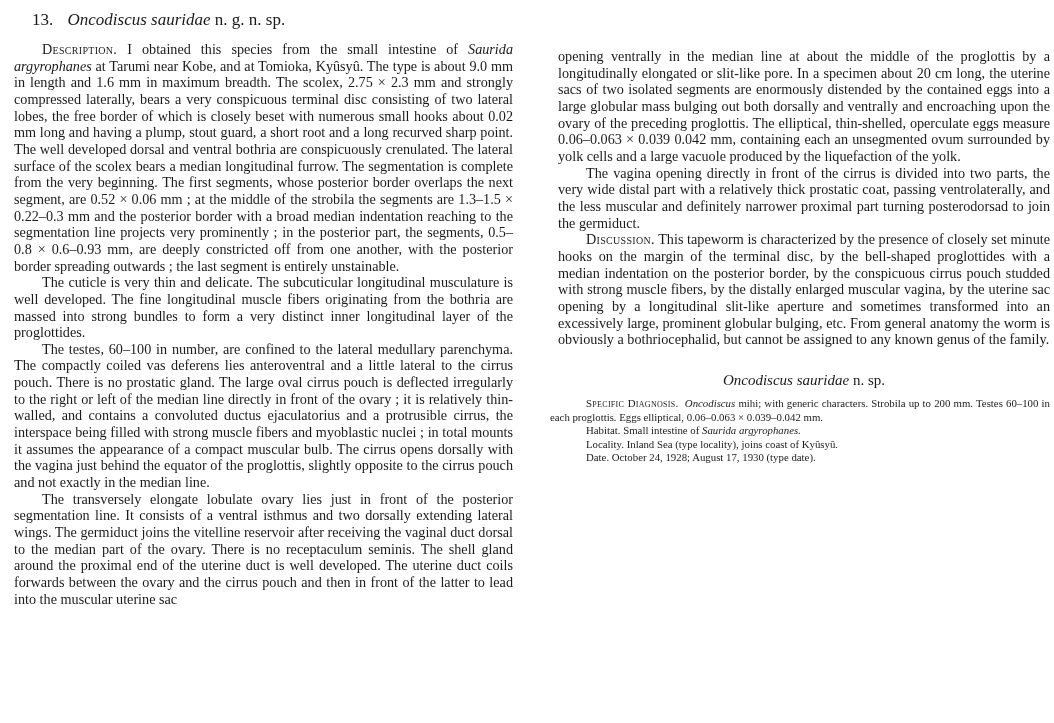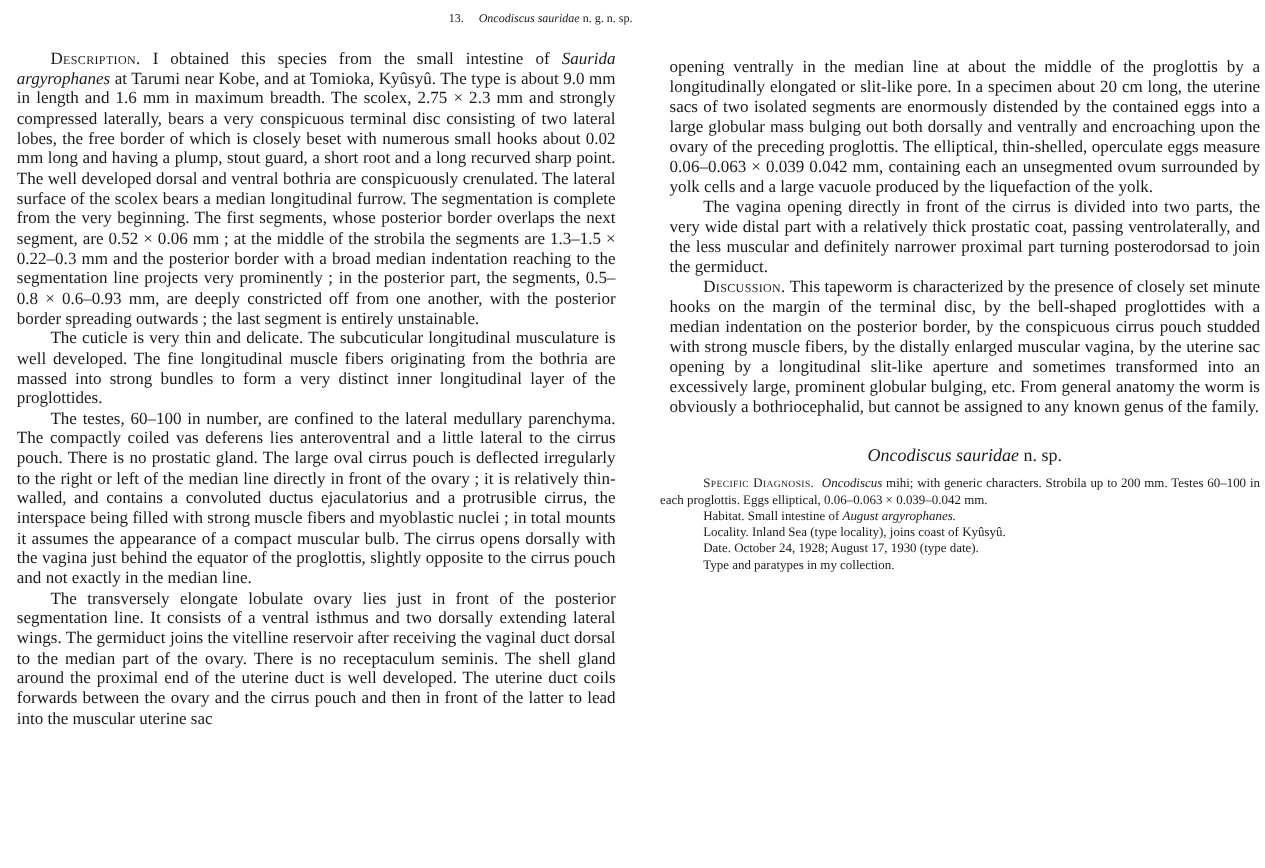--- a/index.html
+++ b/index.html
@@ -1,22 +1,22 @@
 <!DOCTYPE html>
 <html><head>
 <meta charset="utf-8">
 <style>
   html, body { margin: 0; padding: 0; background: #ffffff; }
   body { width: 1054px; height: 723px; position: relative; overflow: hidden;
          font-family: "Liberation Serif", "DejaVu Serif", serif; color: #1a1a1a; }
   .col { position: absolute; font-size: 14.2px; line-height: 16.65px; text-align: justify; }
   .col-left { left: 14px; top: 41px; width: 499px; }
   .col-right { left: 558px; top: 48px; width: 492px; }
-  .heading { position: absolute; left: 0; top: 10px; width: 527px; text-align: right;
-             font-size: 10px; }
+  .heading { position: absolute; left: 0; top: 10px; width: 527px; text-align: left;
+             font-size: 17px; padding-left: 32px; }
   .heading .num { margin-right: 10px; }
   p { margin: 0; text-indent: 28px; }
   p.cont { text-indent: 0; }
   .sc { font-variant: small-caps; letter-spacing: 0.3px; }
   i { font-style: italic; }
   .subheading { text-align: center; font-size: 15px; margin-top: 24px; margin-bottom: 9px; text-indent: 0; }
   .diag { font-size: 10.8px; line-height: 13.4px; text-align: left; }
   .diag p { text-indent: 28px; }
   .diag .wide { text-align: justify; margin-left: -8px; text-indent: 36px; }
   .diag .item { padding-left: 28px; text-indent: 0; }
@@ -39,18 +39,17 @@
 
 <div class="col col-right">
   <p class="cont">opening ventrally in the median line at about the middle of the proglottis by a longitudinally elongated or slit-like pore. In a specimen about 20 cm long, the uterine sacs of two isolated segments are enormously distended by the contained eggs into a large globular mass bulging out both dorsally and ventrally and encroaching upon the ovary of the preceding proglottis. The elliptical, thin-shelled, operculate eggs measure 0.06–0.063 × 0.039 0.042 mm, containing each an unsegmented ovum surrounded by yolk cells and a large vacuole produced by the liquefaction of the yolk.</p>
   <p>The vagina opening directly in front of the cirrus is divided into two parts, the very wide distal part with a relatively thick prostatic coat, passing ventrolaterally, and the less muscular and definitely narrower proximal part turning posterodorsad to join the germiduct.</p>
   <p><span class="sc">Discussion.</span><span> This tapeworm is characterized by the presence of closely set minute hooks on the margin of the terminal disc, by the bell-shaped proglottides with a median indentation on the posterior border, by the conspicuous cirrus pouch studded with strong muscle fibers, by the distally enlarged muscular vagina, by the uterine sac opening by a longitudinal slit-like aperture and sometimes transformed into an excessively large, prominent globular bulging, etc. From general anatomy the worm is obviously a bothriocephalid, but cannot be assigned to any known genus of the family.</span></p>
 
   <p class="subheading"><i>Oncodiscus sauridae</i> <span>n. sp.</span></p>
 
   <div class="diag">
     <p class="wide"><span class="sc">Specific Diagnosis.</span>&nbsp; <i>Oncodiscus</i><span> mihi; with generic characters. Strobila up to 200 mm. Testes 60–100 in each proglottis. Eggs elliptical, 0.06–0.063 × 0.039–0.042 mm.</span></p>
-    <p class="item"><span>Habitat.</span><span> Small intestine of </span><i>August argyrophanes.</i></p>
+    <p class="item"><span>Habitat.</span><span> Small intestine of </span><i>Saurida argyrophanes.</i></p>
     <p class="item">Locality.  Inland Sea (type locality), joins coast of Kyûsyû.</p>
     <p class="item">Date.  October 24, 1928; August 17, 1930 (type date).</p>
-    <p class="item">Type and paratypes in my collection.</p>
   </div>
 </div>
 
 </body></html>

